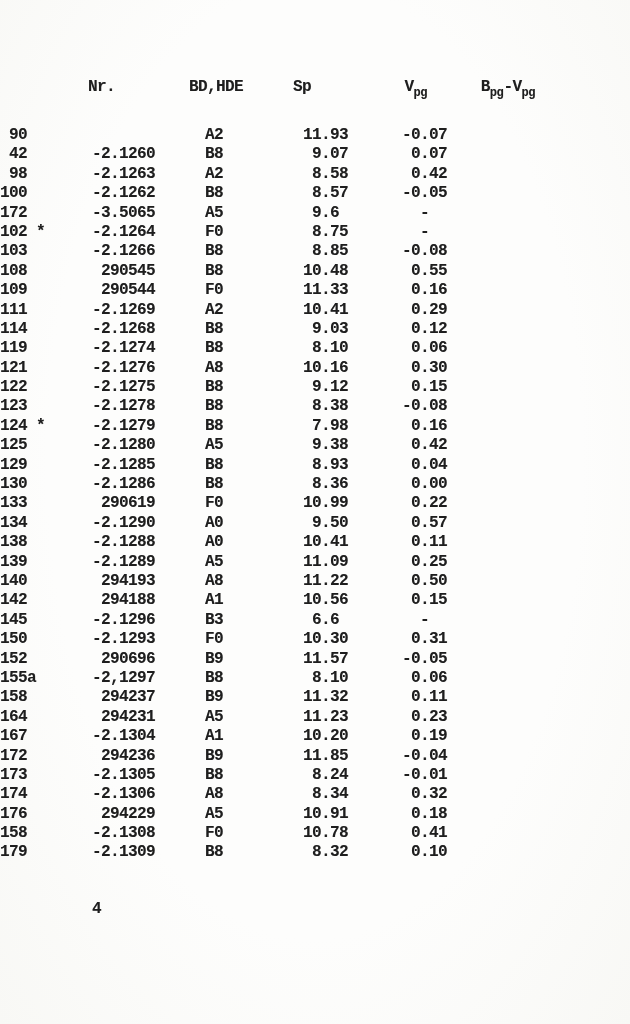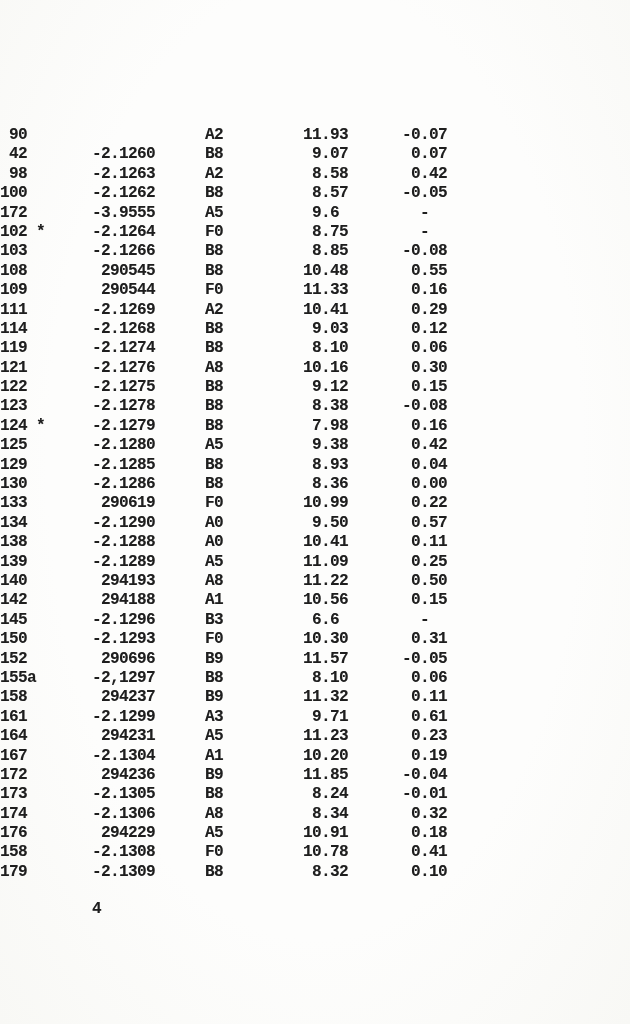--- a/index.html
+++ b/index.html
@@ -59,20 +59,27 @@
     top: 899px;
     height: 20px;
     line-height: 20px;
   }
 </style>
 </head>
 <body>
 
 <div class="page">
 
+  <div class="thead">
+    <span class="c nr">Nr.</span>
+    <span class="c bd">BD,HDE</span>
+    <span class="c sp">Sp</span>
+    <span class="c vpg"><span>V</span><span class="subscript">pg</span></span>
+    <span class="c bv"><span>B</span><span class="subscript">pg</span><span>-V</span><span class="subscript">pg</span></span>
+  </div>
 
   <div class="tbody" id="rows">
       <div class="row">
         <span class="c nr"> 90</span>
         <span class="c bd"></span>
         <span class="c sp">A2</span>
         <span class="c vpg">11.93</span>
         <span class="c bv">-0.07</span>
       </div>
       <div class="row">
@@ -91,21 +98,21 @@
       </div>
       <div class="row">
         <span class="c nr">100</span>
         <span class="c bd">-2.1262</span>
         <span class="c sp">B8</span>
         <span class="c vpg">8.57</span>
         <span class="c bv">-0.05</span>
       </div>
       <div class="row">
         <span class="c nr">172</span>
-        <span class="c bd">-3.9555</span>
+        <span class="c bd">-3.5065</span>
         <span class="c sp">A5</span>
         <span class="c vpg">9.6 </span>
         <span class="c bv">-  </span>
       </div>
       <div class="row">
         <span class="c nr">102 *</span>
         <span class="c bd">-2.1264</span>
         <span class="c sp">F0</span>
         <span class="c vpg">8.75</span>
         <span class="c bv">-  </span>
@@ -272,27 +279,20 @@
         <span class="c bv">0.06</span>
       </div>
       <div class="row">
         <span class="c nr">158</span>
         <span class="c bd">294237</span>
         <span class="c sp">B9</span>
         <span class="c vpg">11.32</span>
         <span class="c bv">0.11</span>
       </div>
       <div class="row">
-        <span class="c nr">161</span>
-        <span class="c bd">-2.1299</span>
-        <span class="c sp">A3</span>
-        <span class="c vpg">9.71</span>
-        <span class="c bv">0.61</span>
-      </div>
-      <div class="row">
         <span class="c nr">164</span>
         <span class="c bd">294231</span>
         <span class="c sp">A5</span>
         <span class="c vpg">11.23</span>
         <span class="c bv">0.23</span>
       </div>
       <div class="row">
         <span class="c nr">167</span>
         <span class="c bd">-2.1304</span>
         <span class="c sp">A1</span>

